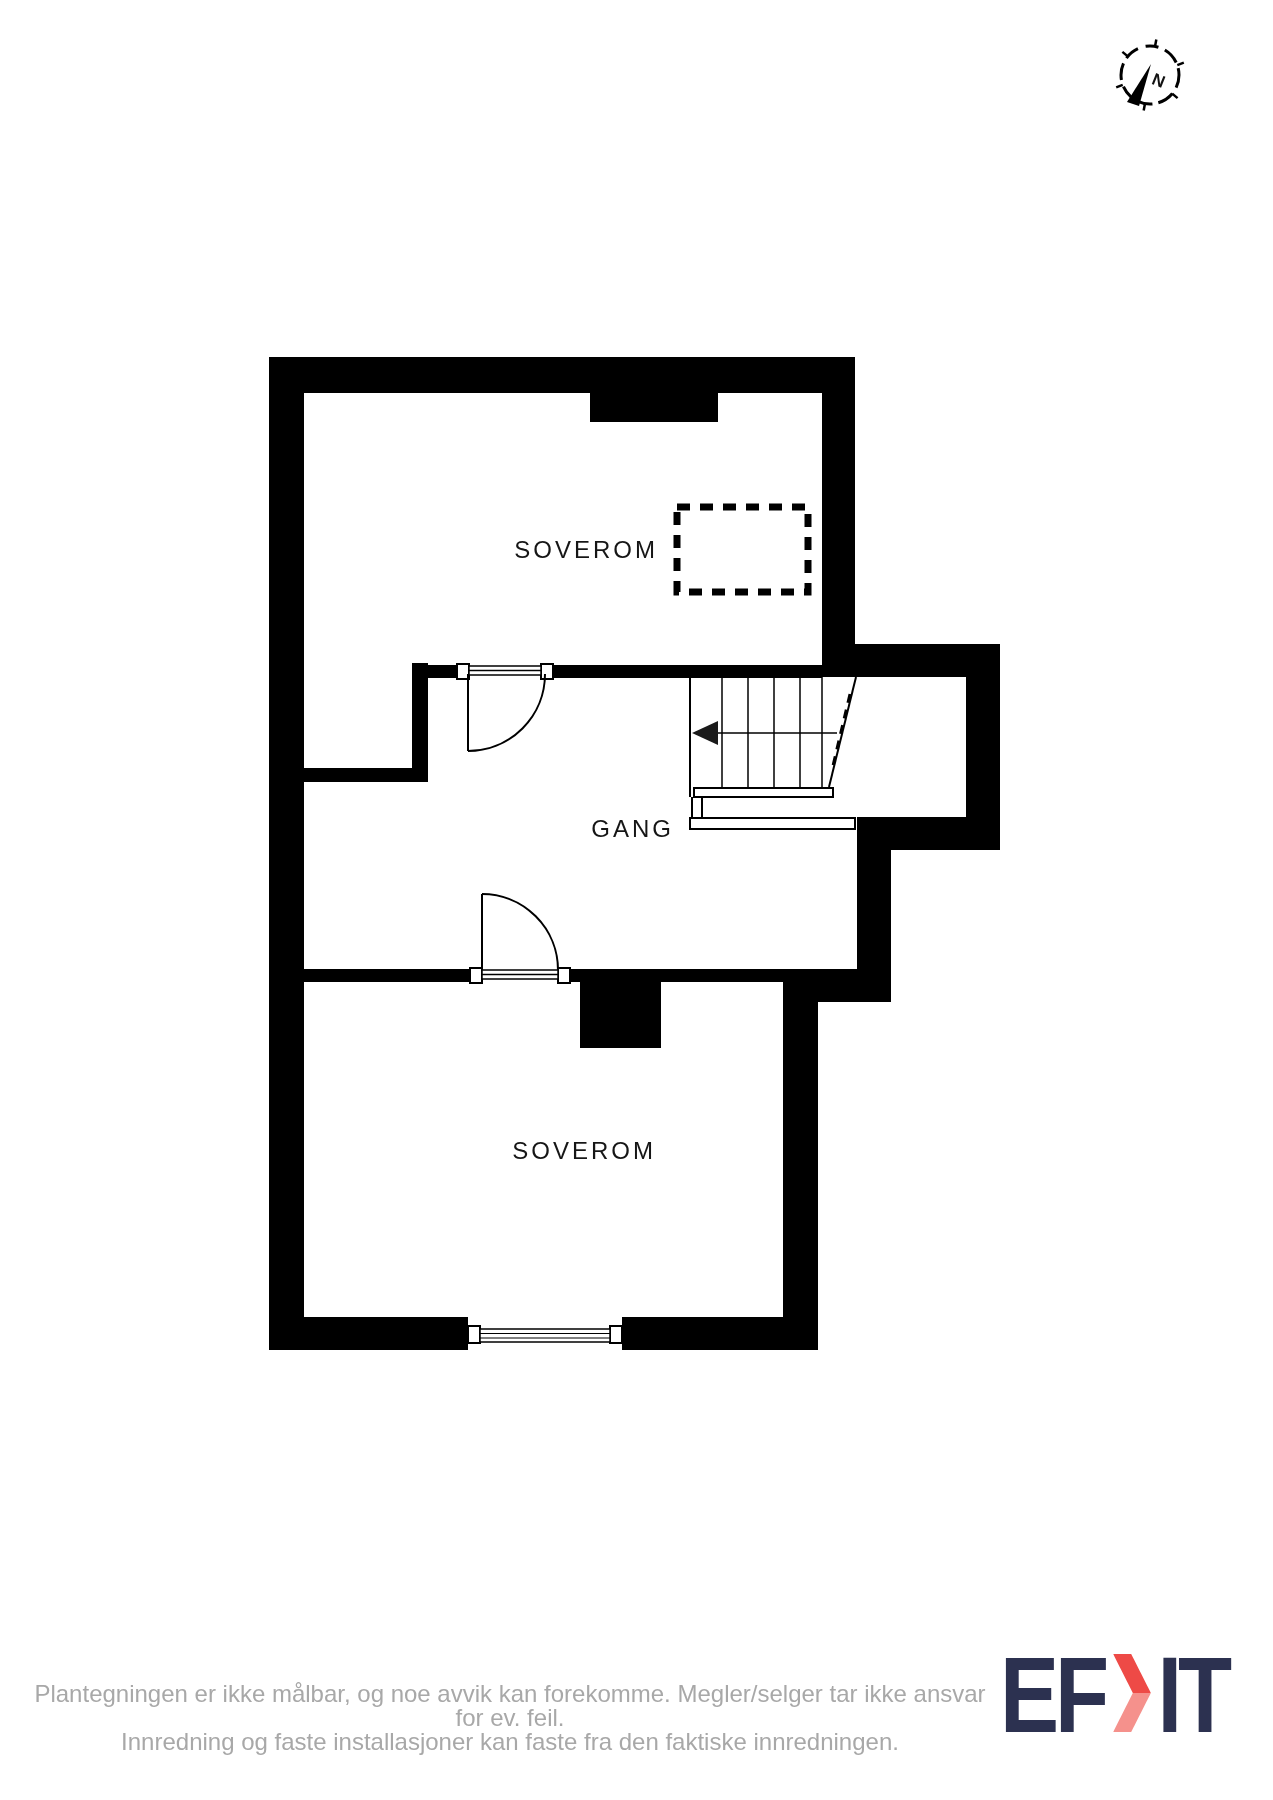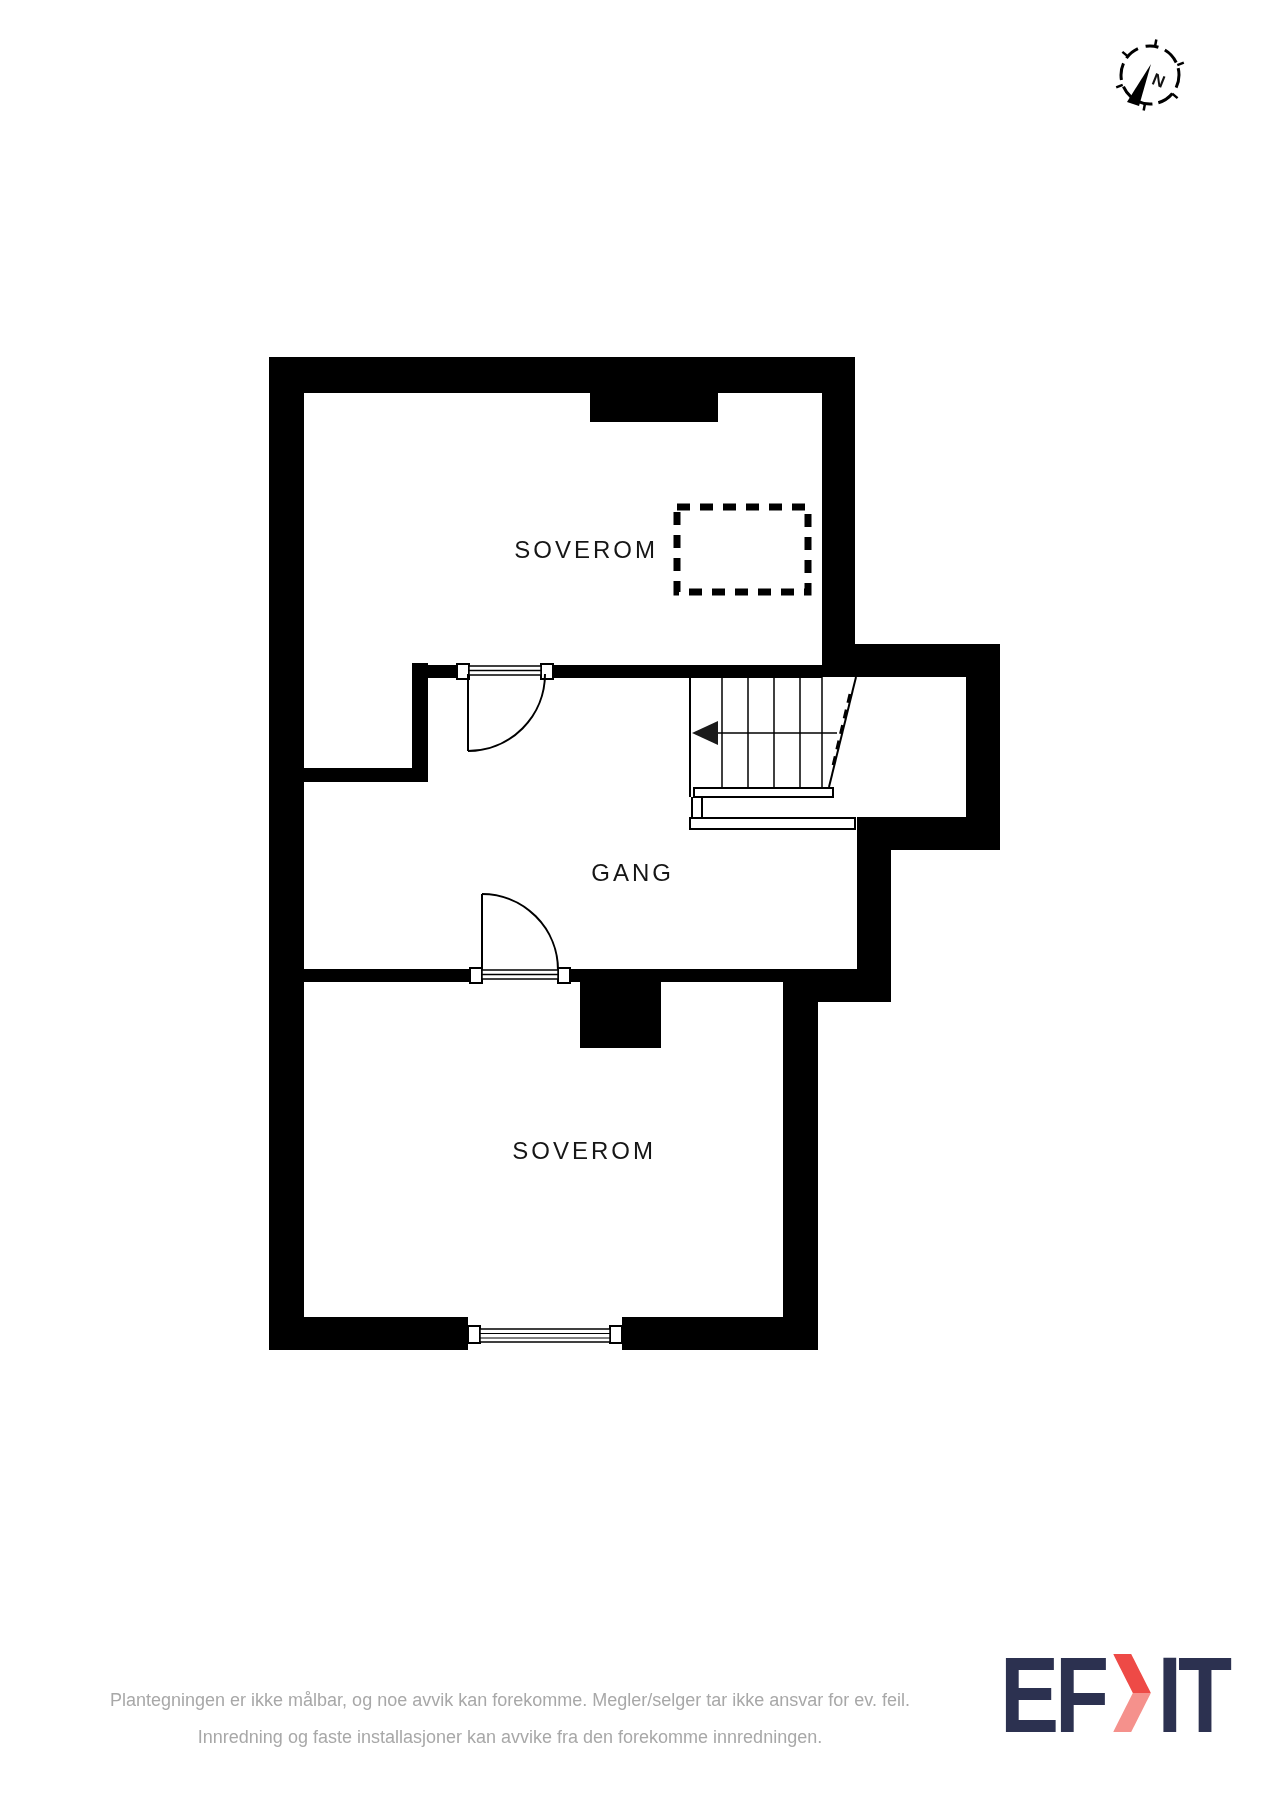--- a/index.html
+++ b/index.html
@@ -22,22 +22,22 @@
     font-weight:400;
     white-space:nowrap;
   }
   #compass{position:absolute;left:1112px;top:37px;}
   #footer-text{
     position:absolute;
     left:20px;
     top:1682px;
     width:980px;
     text-align:center;
-    font-size:18px;
-    line-height:37px;
+    font-size:24px;
+    line-height:24px;
     color:#a8a8a8;
   }
   #logo{
     position:absolute;
     left:1000px;
     top:1641px;
     font-size:108px;
     line-height:1;
     font-weight:bold;
     letter-spacing:-5px;
@@ -117,40 +117,40 @@
       <line x1="692" y1="797" x2="692" y2="818" stroke-width="2"></line>
       <line x1="702" y1="797" x2="702" y2="818" stroke-width="2"></line>
       <line x1="856" y1="677" x2="829" y2="787" stroke-width="2"></line>
       <line x1="850" y1="694" x2="832" y2="770" stroke-width="3" stroke-dasharray="9 7"></line>
       <line x1="702" y1="733" x2="837" y2="733" stroke-width="1.5"></line>
       <polygon points="692,733 718,721 718,745" fill="#1a1a1a" stroke="none"></polygon>
     </g>
   </svg>
 
   <div class="room-label" style="left:438px;top:536px;">SOVEROM</div>
-  <div class="room-label" style="left:454px;top:859px;">GANG</div>
+  <div class="room-label" style="left:454px;top:815px;">GANG</div>
   <div class="room-label" style="left:436px;top:1137px;">SOVEROM</div>
 
   <svg id="compass" width="76" height="76" viewBox="0 0 76 76">
     <circle cx="38" cy="38" r="29" fill="none" stroke="#000000" stroke-width="3" stroke-dasharray="13 7 17 6 15 8"></circle>
     <g stroke="#000000" stroke-width="2.5">
       <line x1="43.0" y1="9.4" x2="44.3" y2="2.5"></line>
       <line x1="65.3" y1="28.1" x2="71.8" y2="25.7"></line>
       <line x1="60.2" y1="56.6" x2="65.6" y2="61.1"></line>
       <line x1="33.0" y1="66.6" x2="31.7" y2="73.5"></line>
       <line x1="10.7" y1="47.9" x2="4.2" y2="50.3"></line>
       <line x1="15.8" y1="19.4" x2="10.4" y2="14.9"></line>
     </g>
     <polygon points="15,65 27,69 39,27" fill="#000000"></polygon>
     <text x="41" y="47" font-size="17" font-weight="bold" fill="#111111" font-family="Liberation Sans, sans-serif" transform="rotate(22 41 41)">N</text>
   </svg>
 
   <div id="footer-text">
     <div>Plantegningen er ikke målbar, og noe avvik kan forekomme. Megler/selger tar ikke ansvar for ev. feil.</div>
-    <div>Innredning og faste installasjoner kan avvike fra den forekomme innredningen.</div>
+    <div>Innredning og faste installasjoner kan faste fra den faktiske innredningen.</div>
   </div>
 
   <div id="logo">
     <span>EF</span><svg width="46" height="78" viewBox="0 0 46 78">
       <polygon points="0,0 22,0 46,39 24,39" fill="#ee4a46"></polygon>
       <polygon points="24,39 46,39 22,78 0,78" fill="#f5918c"></polygon>
     </svg><span>IT</span>
   </div>
 
 </div>

